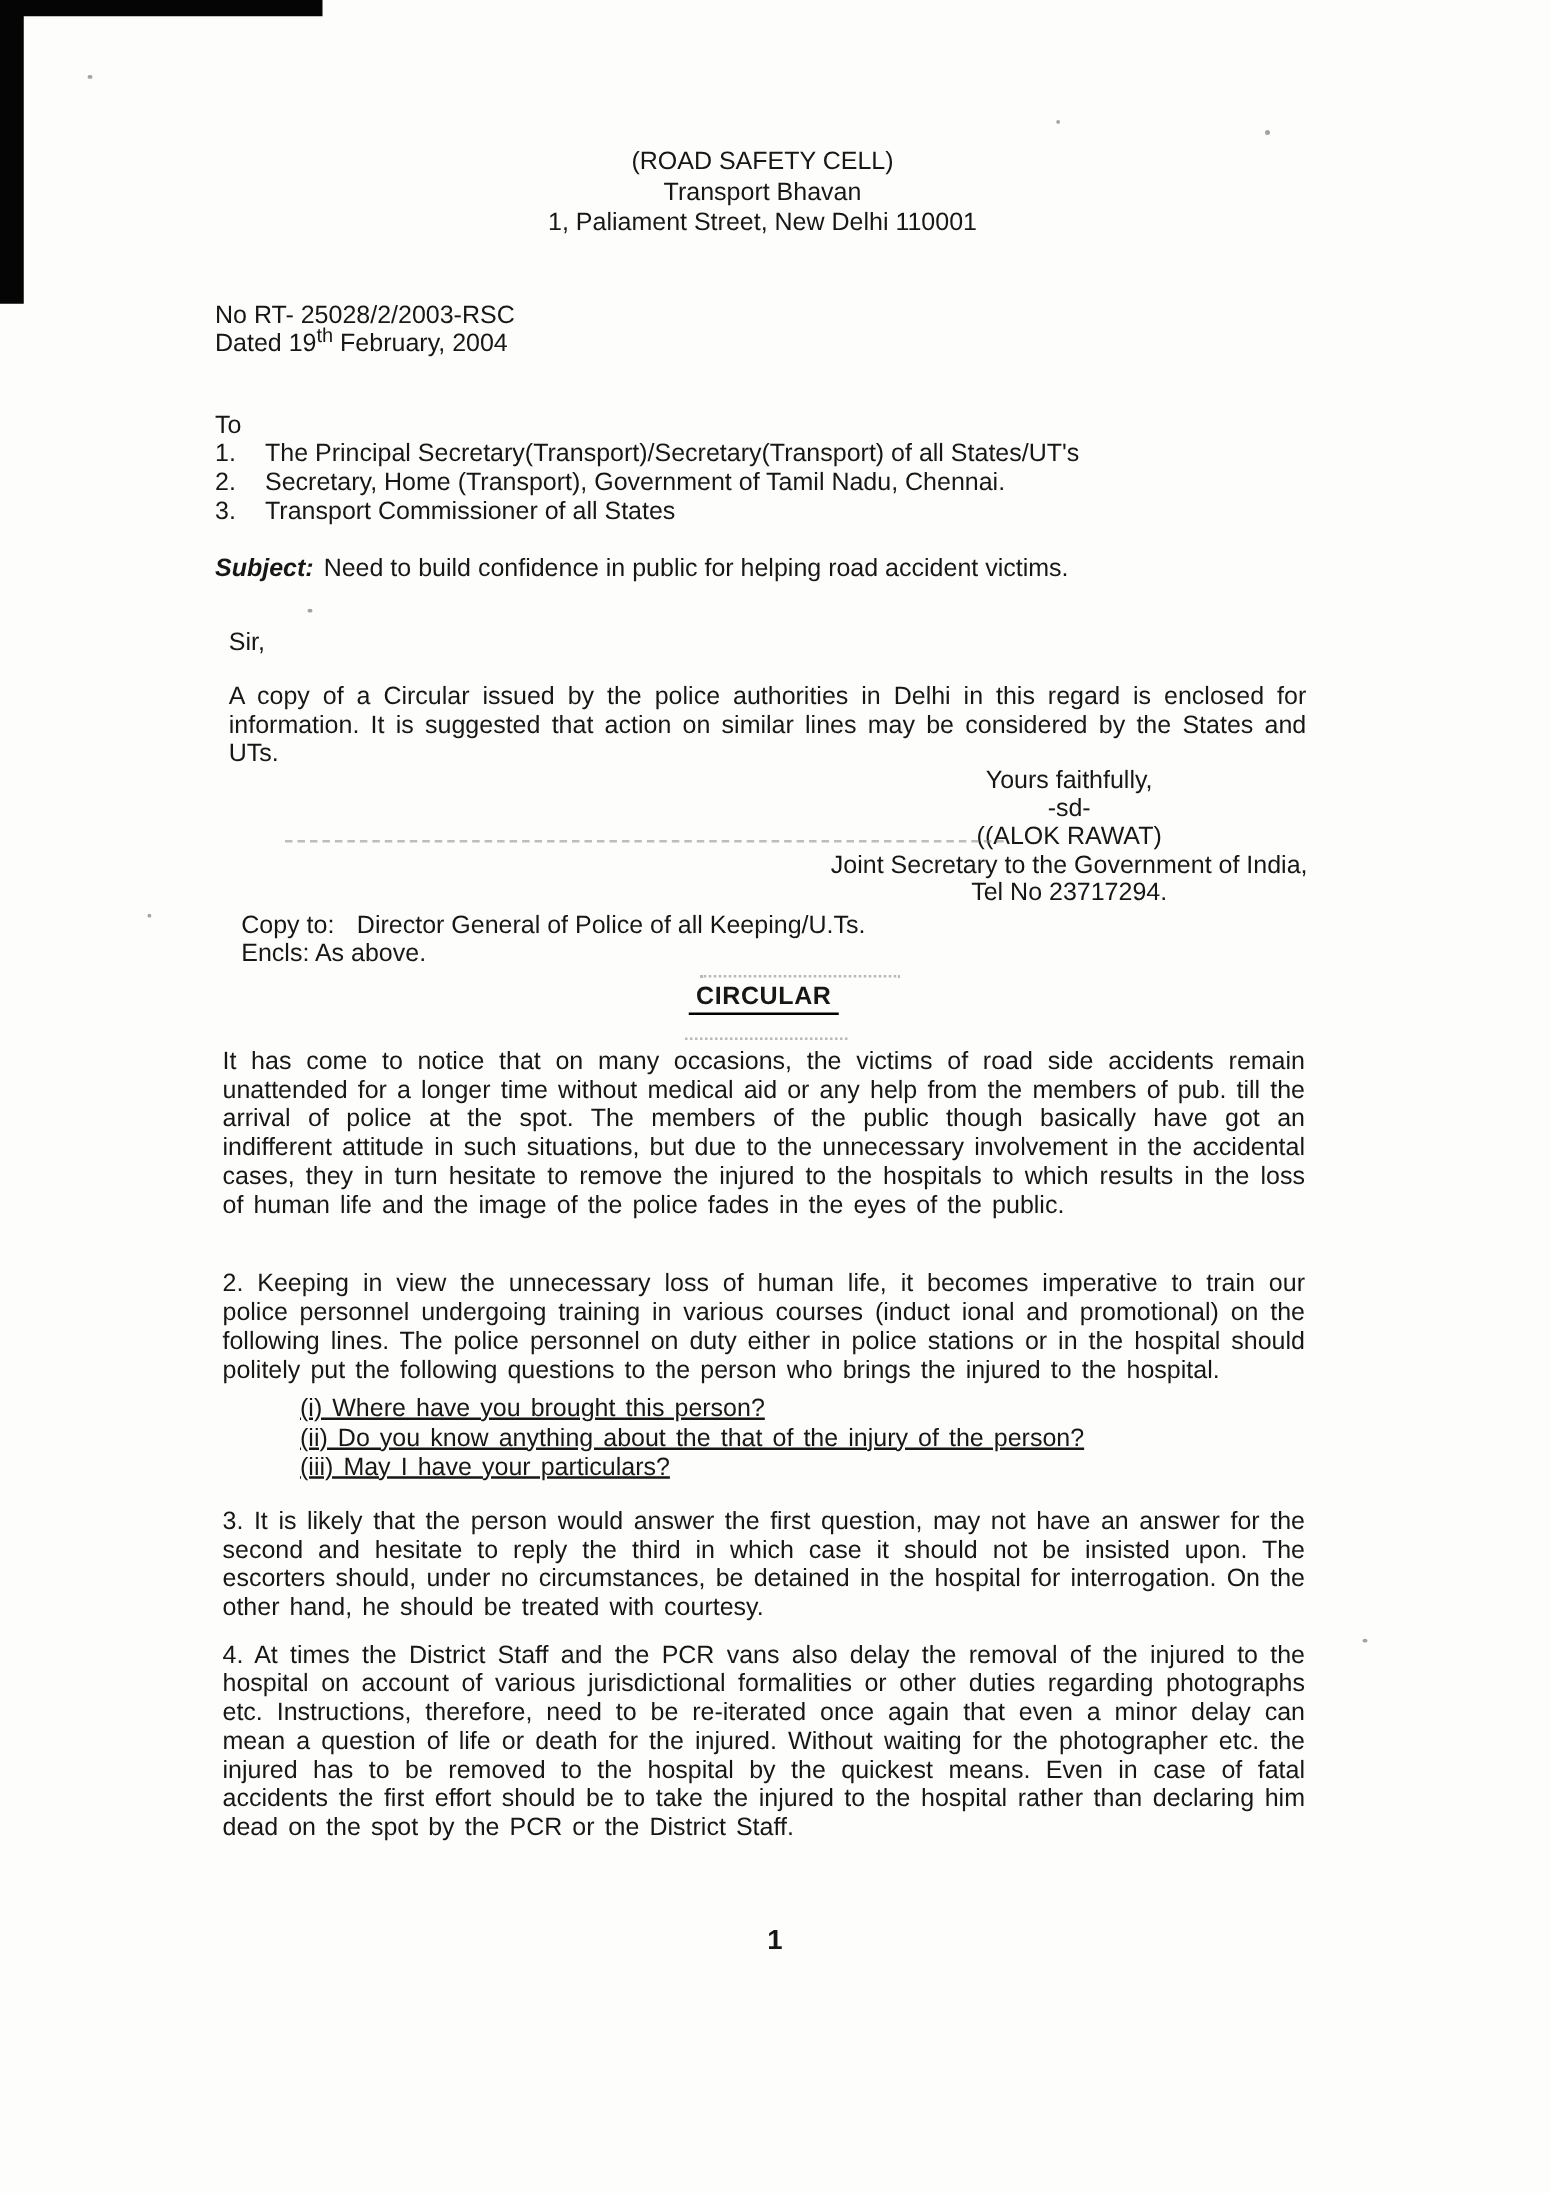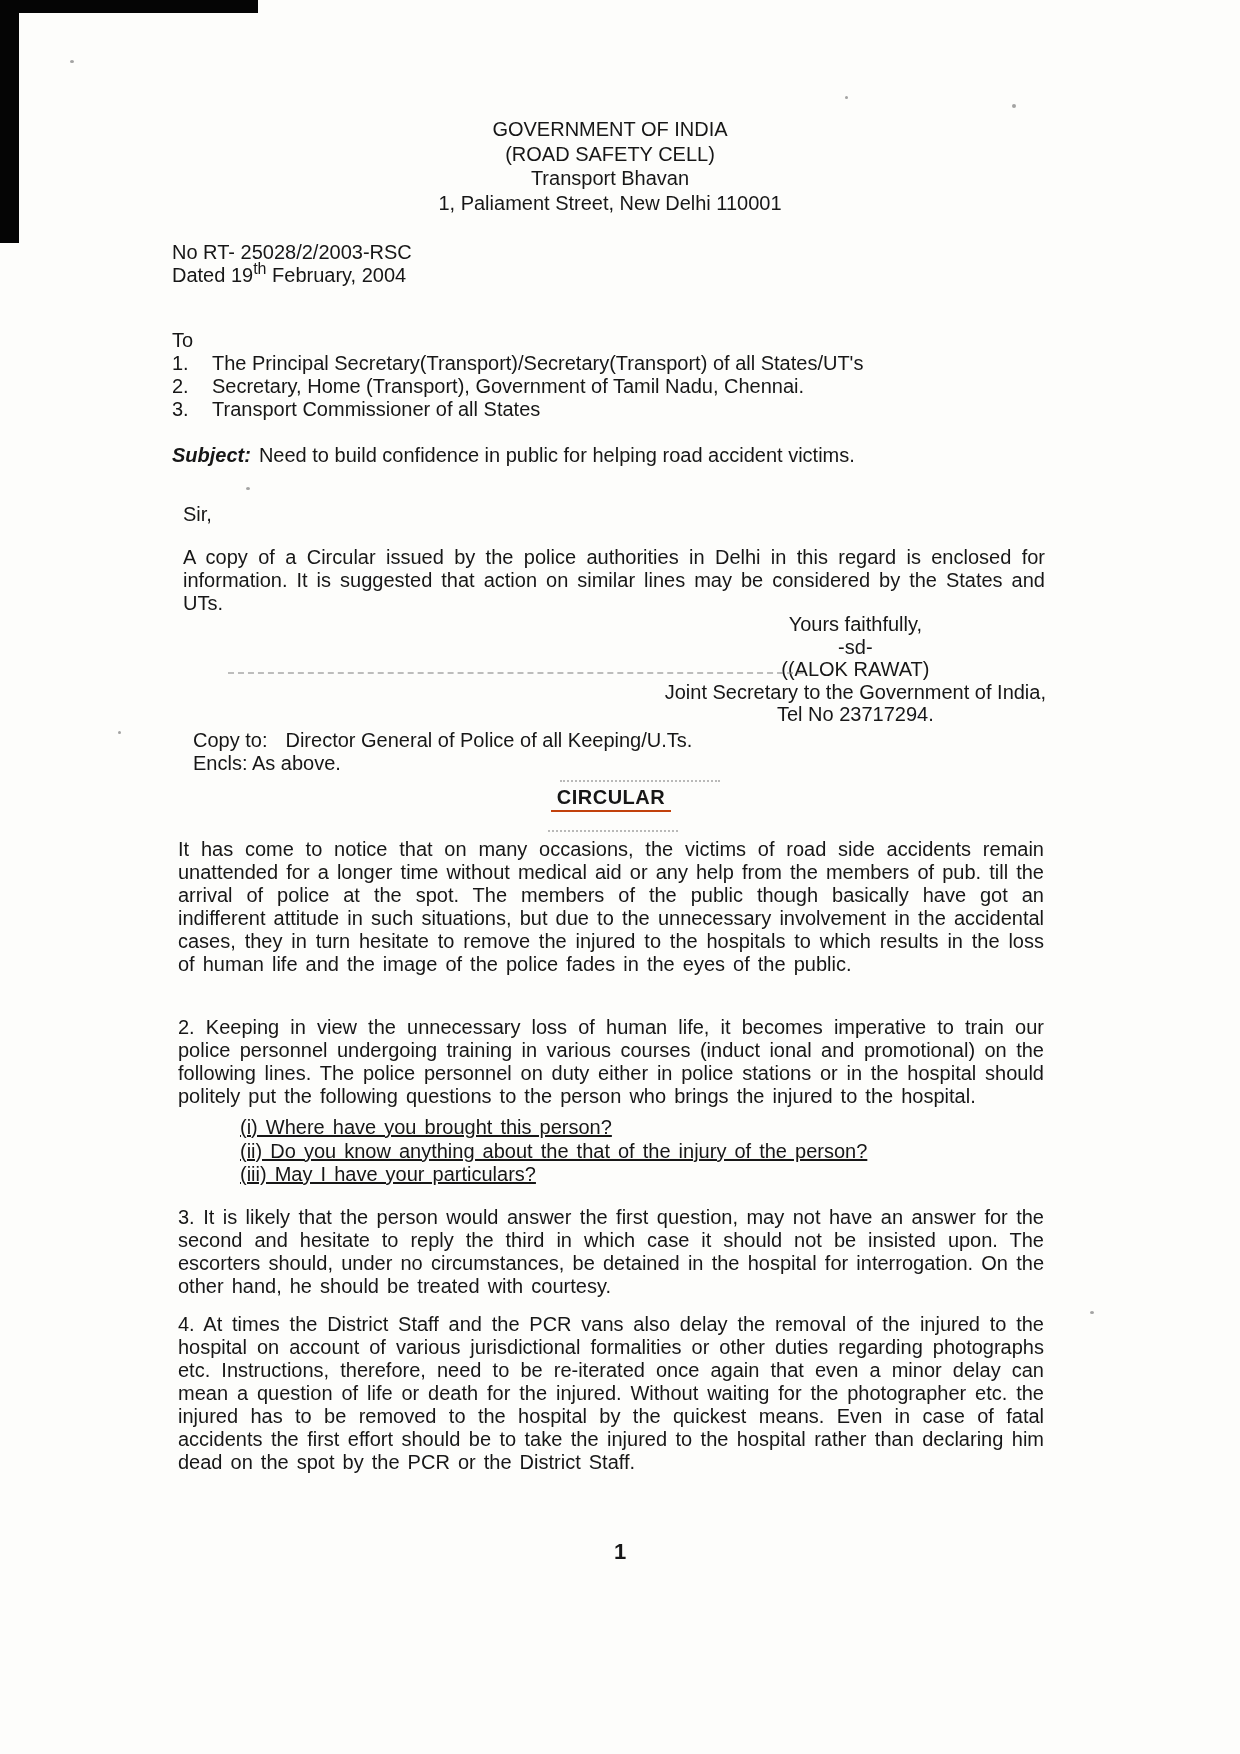--- a/index.html
+++ b/index.html
@@ -44,21 +44,21 @@
 
   .sig { top: 613px; right: 194px; text-align: center; line-height: 22.5px; }
   .sig div { white-space: nowrap; }
 
   .copy-block { top: 729px; left: 193px; }
   .copy-row .lbl { margin-right: 18px; }
 
   .circ-title-wrap { top: 786px; left: 178px; width: 866px; text-align: center; }
   .circ-title {
     display: inline-block; font-weight: bold; letter-spacing: .5px;
-    border-bottom: 2px solid #c2410c; padding: 0 6px 1px;
+    border-bottom: 2px solid #000000; padding: 0 6px 1px;
   }
   .circ-dots-top, .circ-dots-bottom {
     position: absolute; height: 0; border-top: 2px dotted #777; opacity: .5;
   }
   .circ-dots-top    { top: 780px; left: 560px; width: 160px; }
   .circ-dots-bottom { top: 830px; left: 548px; width: 130px; }
 
   .circ-body { top: 838px; left: 178px; width: 866px; text-align: justify; word-spacing: 2.5px; }
   .circ-body p { margin: 0 0 40px; }
   .circ-body p.tight { margin-bottom: 8px; }
@@ -75,21 +75,20 @@
   <div class="artifact-top"></div>
   <div class="artifact-left"></div>
   <div class="speck" style="left:1012px; top:104px; width:4px; height:4px;"></div>
   <div class="speck" style="left:845px;  top:96px;  width:3px; height:3px;"></div>
   <div class="speck" style="left:246px;  top:487px; width:4px; height:3px;"></div>
   <div class="speck" style="left:118px;  top:731px; width:3px; height:3px;"></div>
   <div class="speck" style="left:70px;   top:60px;  width:4px; height:3px;"></div>
   <div class="speck" style="left:1090px; top:1311px; width:4px; height:3px;"></div>
 
   <div class="blk header">
-    <div>GOVERNMENT OF INDIA</div>
     <div>(ROAD SAFETY CELL)</div>
     <div>Transport Bhavan</div>
     <div>1, Paliament Street, New Delhi 110001</div>
   </div>
 
   <div class="blk ref">
     <div>No RT- 25028/2/2003-RSC</div>
     <div><span>Dated 19</span><sup>th</sup><span> February, 2004</span></div>
   </div>
 

